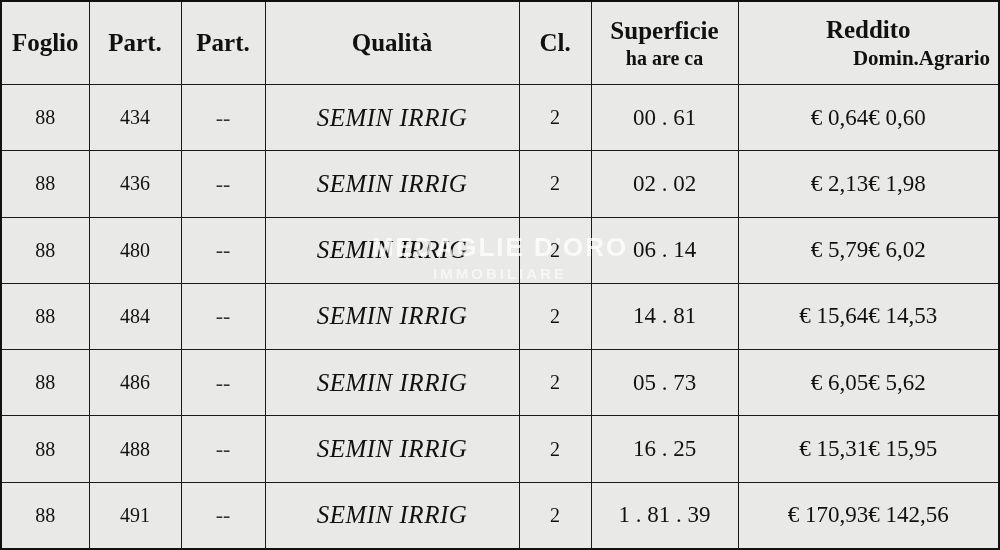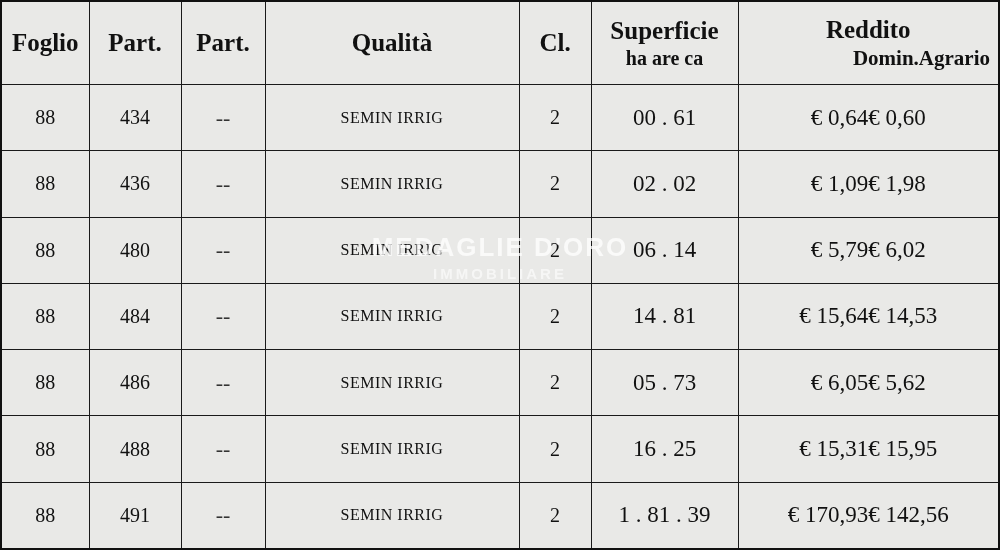--- a/index.html
+++ b/index.html
@@ -99,22 +99,23 @@
   }
 
   tbody td {
     height: 64px;
     font-size: 20px;
   }
   td.small {
     font-size: 23px;
   }
   td.qualita {
-    font-size: 16px;
+    font-size: 25px;
     letter-spacing: 0.5px;
+    font-style: italic;
   }
   td.porz {
     font-size: 22px;
     color: #333;
   }
   td.reddito-cell {
     font-size: 23px;
   }
   .red-pair {
     display: flex;
@@ -192,21 +193,21 @@
       </tr>
       <tr>
         <td>88</td>
         <td>436</td>
         <td class="porz">--</td>
         <td class="qualita">SEMIN IRRIG</td>
         <td>2</td>
         <td class="small">02 . 02</td>
         <td class="reddito-cell">
           <div class="red-pair">
-            <span>€ 1,09</span>
+            <span>€ 2,13</span>
             <span>€ 1,98</span>
           </div>
         </td>
       </tr>
       <tr>
         <td>88</td>
         <td>480</td>
         <td class="porz">--</td>
         <td class="qualita">SEMIN IRRIG</td>
         <td>2</td>

